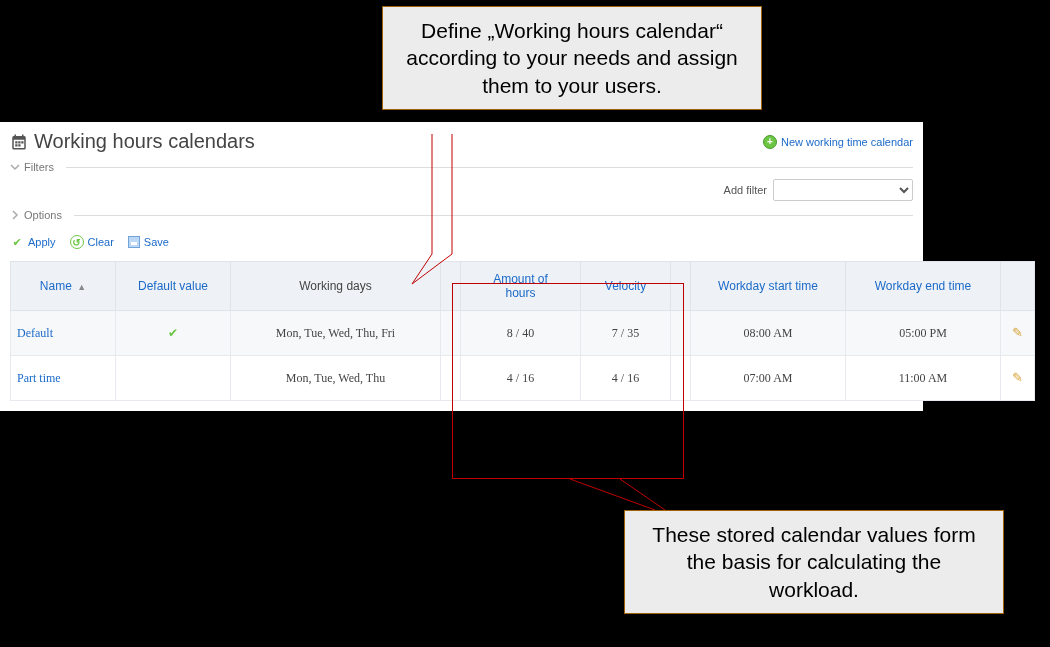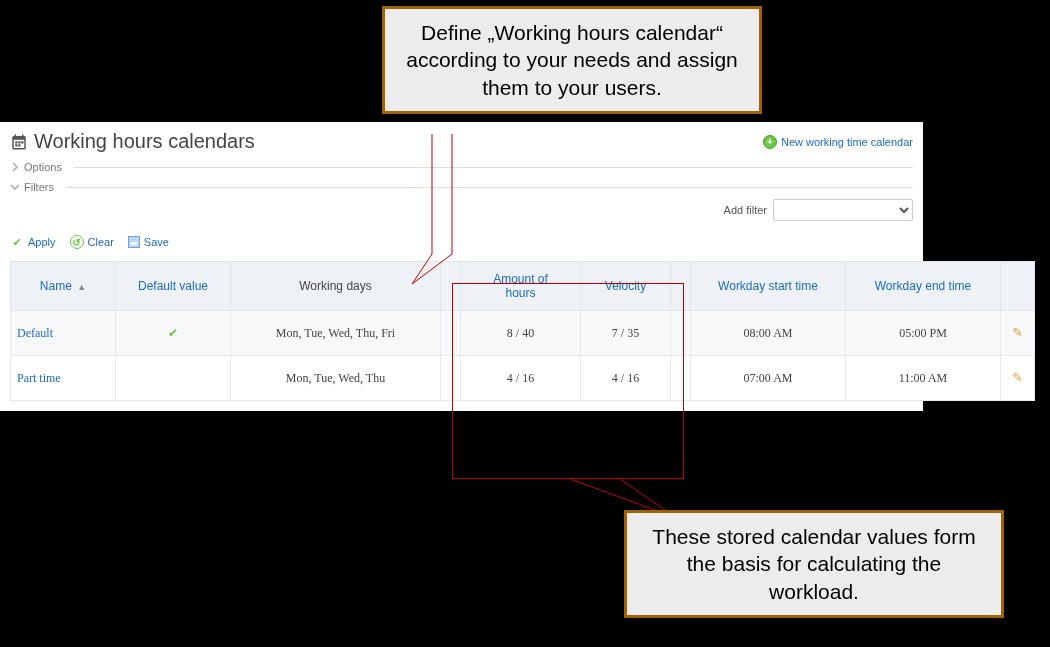--- a/index.html
+++ b/index.html
@@ -153,21 +153,21 @@
   col.c-vel     { width:90px; }
   col.c-narrow2 { width:20px; }
   col.c-start   { width:155px; }
   col.c-end     { width:155px; }
   col.c-edit    { width:34px; }
 
   
   .callout {
     position:absolute;
     background:#ececec;
-    border:3px solid #a16207;
+    border:1px solid #a16207;
     font-family: Arial, sans-serif;
     font-size:21px;
     color:#000;
     text-align:center;
     padding:10px 18px;
     line-height:1.3;
     z-index:10;
   }
   #callout-top {
     left:382px; top:6px; width:380px;
@@ -218,36 +218,36 @@
     </div>
     <a class="new-link-wrap link" href="#">
       <span class="add-circle">+</span>
       <span>New working time calendar</span>
     </a>
   </div>
 
   <div class="section">
     <div class="section-legend">
       <svg class="chev" viewBox="0 0 10 10" fill="none" stroke="currentColor" stroke-width="1.5">
-        <polyline points="3,1 7,5 3,9"></polyline>
-      </svg>
-      <span>Options</span>
-    </div>
-  </div>
-
-  <div class="section">
-    <div class="section-legend">
-      <svg class="chev" viewBox="0 0 10 10" fill="none" stroke="currentColor" stroke-width="1.5">
         <polyline points="1,3 5,7 9,3"></polyline>
       </svg>
       <span>Filters</span>
     </div>
     <div class="add-filter-row">
       <span>Add filter</span>
       <select><option></option></select>
+    </div>
+  </div>
+
+  <div class="section">
+    <div class="section-legend">
+      <svg class="chev" viewBox="0 0 10 10" fill="none" stroke="currentColor" stroke-width="1.5">
+        <polyline points="3,1 7,5 3,9"></polyline>
+      </svg>
+      <span>Options</span>
     </div>
   </div>
 
   <div class="actions">
     <span class="action">
       <span class="ico check">✔</span>
       <span>Apply</span>
     </span>
     <span class="action">
       <span class="ico clear">↺</span>

